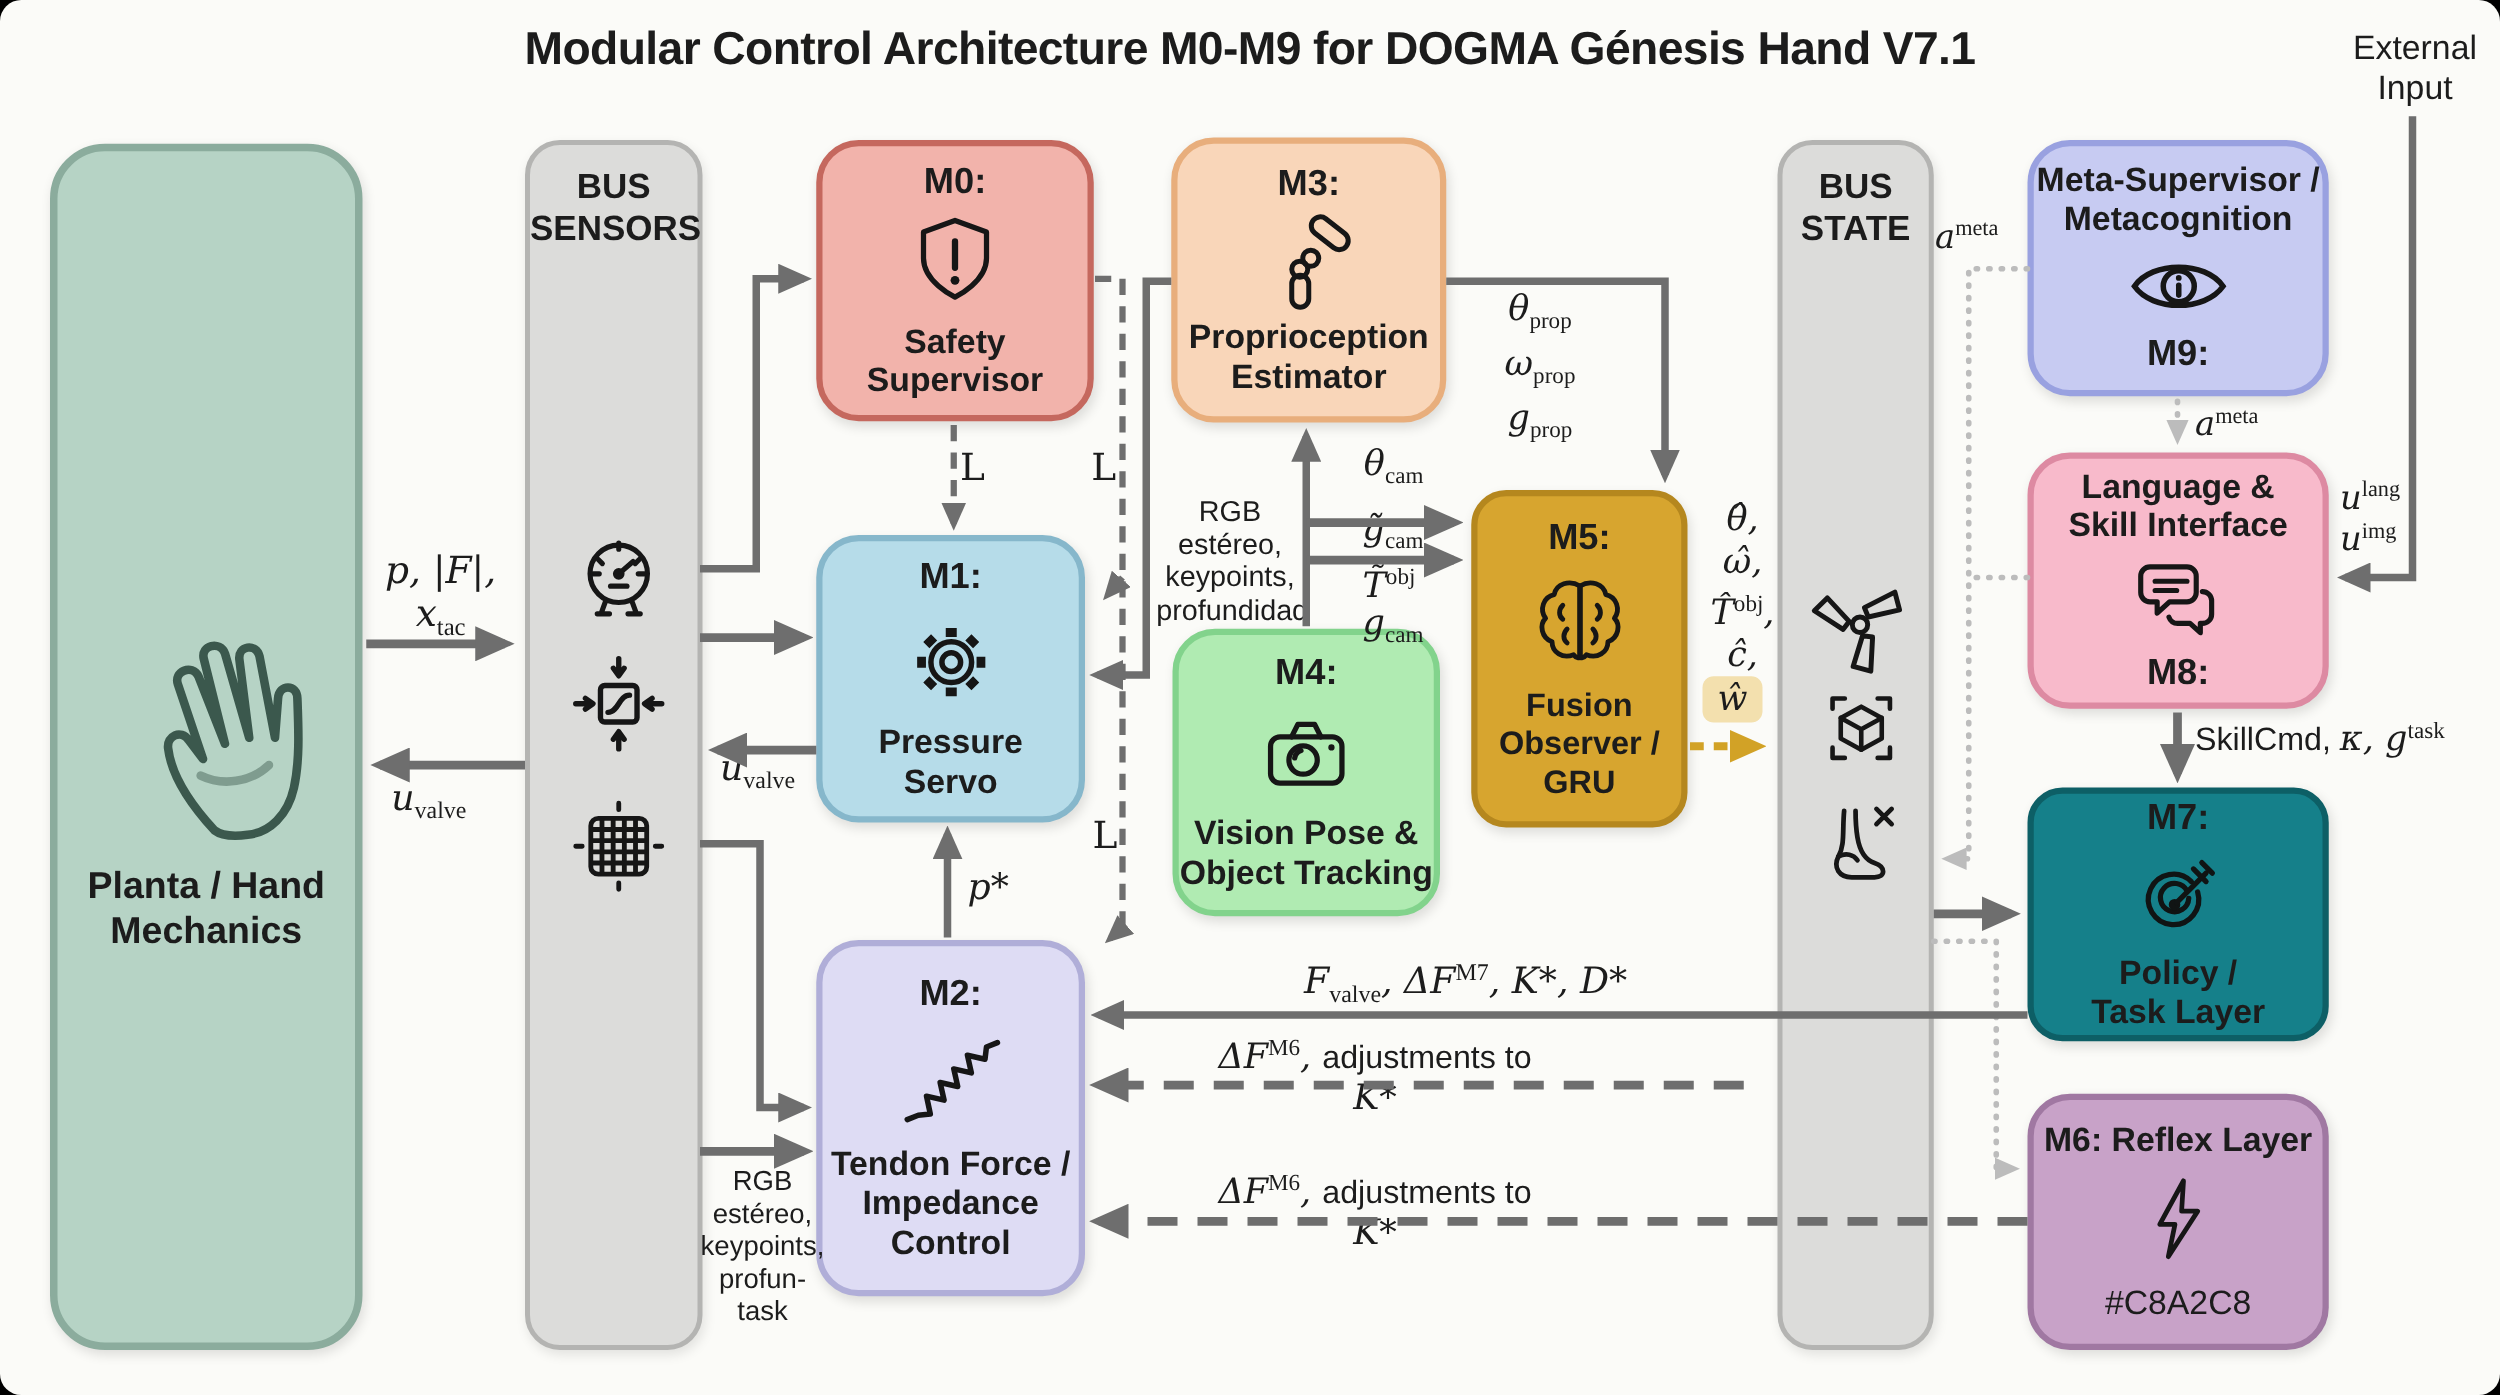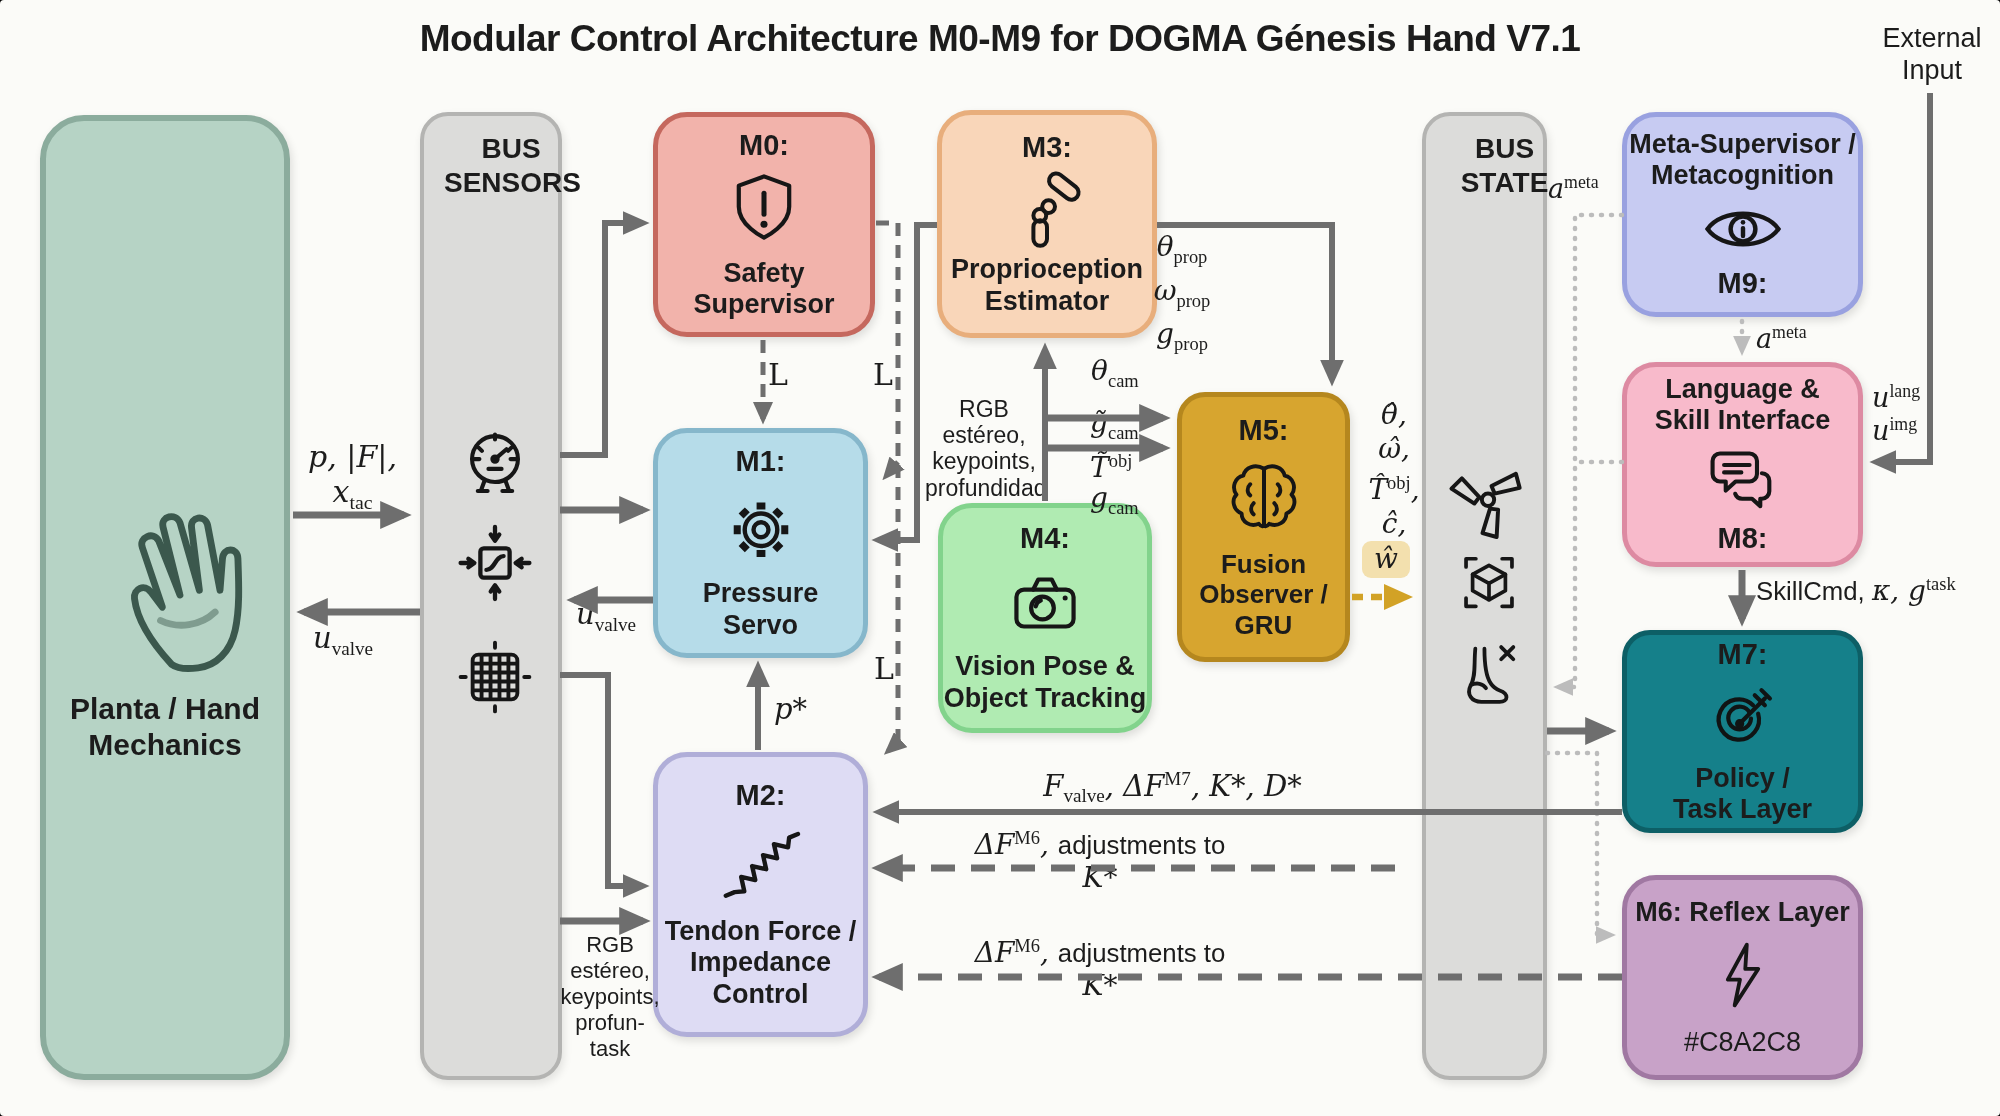--- a/index.html
+++ b/index.html
@@ -1,33 +1,33 @@
 <!DOCTYPE html>
 <html style="--m0-fill: #f2b3ab; --m0-border: #c5685e; --m1-fill: #b6dce9; --m1-border: #86b7cb; --m2-fill: #dedcf4; --m2-border: #b0aed8; --m3-fill: #f9d6b9; --m3-border: #e8ae7c; --m4-fill: #b0ebb2; --m4-border: #82d38c; --m5-fill: #d7a52f; --m5-border: #b5871e; --m6-fill: #c8a2c8; --m6-border: #a078a2; --m7-fill: #15808a; --m7-border: #0d5f66; --m8-fill: #f8bacb; --m8-border: #dd8aa2; --m9-fill: #c7cbf2; --m9-border: #99a1e0; --plant-fill: #b6d3c5; --plant-border: #8bac9d; --bus-fill: #dcdcda; --bus-border: #b4b4b2; --arrow: #6e6e6e; --arrow-light: #bcbcbc; --gold: #d2a226; --gold-chip: #f3e0ae; --text: #1c1c1c;"><head>
 <meta charset="utf-8">
 <style>
   html,body { margin:0; padding:0; background:#000; }
   body { width:2000px; height:1116px; position:relative; font-family:"Liberation Sans",sans-serif; color:var(--text,#1c1c1c); }
-  .canvas { position:absolute; inset:0; background:#fbfbf8; border-radius:4px; overflow:hidden; }
+  .canvas { position:absolute; inset:0; background:#fbfbf8; border-radius:17px; overflow:hidden; }
 
   .title { position:absolute; left:250px; top:18px; width:1500px; text-align:center;
            font-size:37px; font-weight:bold; letter-spacing:-0.5px; }
 
   .box { position:absolute; border-radius:34px; border-style:solid; border-width:5px;
          box-shadow:2px 4px 9px rgba(0,0,0,.12); display:flex; flex-direction:column;
          align-items:center; justify-content:center; text-align:center; box-sizing:border-box; }
   .mod-id { font-weight:bold; font-size:29px; }
   .mod-name { font-size:27px; font-weight:bold; line-height:1.16; }
   .icon { line-height:0; }
   .icon svg { display:block; }
 
   .bus { position:absolute; background:var(--bus-fill,#dcdcda); border:4px solid var(--bus-border,#b4b4b2);
          border-radius:28px; box-shadow:2px 4px 9px rgba(0,0,0,.10); box-sizing:border-box; }
   .bus-label { position:absolute; top:16px; left:0; width:100%; text-align:center;
-               font-size:28px; font-weight:bold; line-height:1.2;padding-left:20px; }
+               font-size:28px; font-weight:bold; line-height:1.2; }
   .bus-icon { position:absolute; }
 
   .lbl { position:absolute; }
   .math { font-family:"DejaVu Serif","Liberation Serif",serif; font-style:italic; font-size:28px; line-height:1.15; }
   .math sub, .math sup { font-style:normal; font-size:66%;font-family:Liberation Serif, serif; }
   .math .rm { font-style:normal; font-family:"Liberation Sans",sans-serif; font-size:92%; }
   .sans { font-family:"Liberation Sans",sans-serif; font-style:normal; font-weight:normal; }
   .center { text-align:center; }
 
   #m0 { left:653px; top:112px; width:222px; height:225px; background:var(--m0-fill); border-color:var(--m0-border); }
@@ -316,21 +316,21 @@
     <span>keypoints,</span><br>
     <span>profun-</span><br>
     <span>task</span>
   </div>
 
   <div class="lbl math" style="left:768px; top:358px; font-style:normal; font-size:30px;">L</div>
   <div class="lbl math" style="left:873px; top:358px; font-style:normal; font-size:30px;">L</div>
   <div class="lbl math" style="left:874px; top:652px; font-style:normal; font-size:30px;">L</div>
   <div class="lbl math" style="left:774px; top:693px; font-size:29px;">p*</div>
 
-  <div class="lbl math center" style="left:1126px; top:230px; width:112px; line-height:33px;">θ<sub>prop</sub><br>ω<sub>prop</sub><br>g<sub>prop</sub></div>
+  <div class="lbl math center" style="left:1176px; top:230px; width:112px; line-height:33px;">θ<sub>prop</sub><br>ω<sub>prop</sub><br>g<sub>prop</sub></div>
   <div class="lbl math" style="left:1090px; top:350px; line-height:42px;text-align:right;">θ<sub>cam</sub><br>g̃<sub>cam</sub></div>
   <div class="lbl math" style="left:1090px; top:446px; line-height:30px;">T̃<sup>obj</sup><br>g<sub>cam</sub></div>
 
   <div class="lbl sans center" style="left:925px; top:396px; width:118px; font-size:23px; line-height:1.14;">
     <span>RGB</span><br>
     <span>estéreo,</span><br>
     <span>keypoints,</span><br>
     <span>profundidad</span>
   </div>
 

